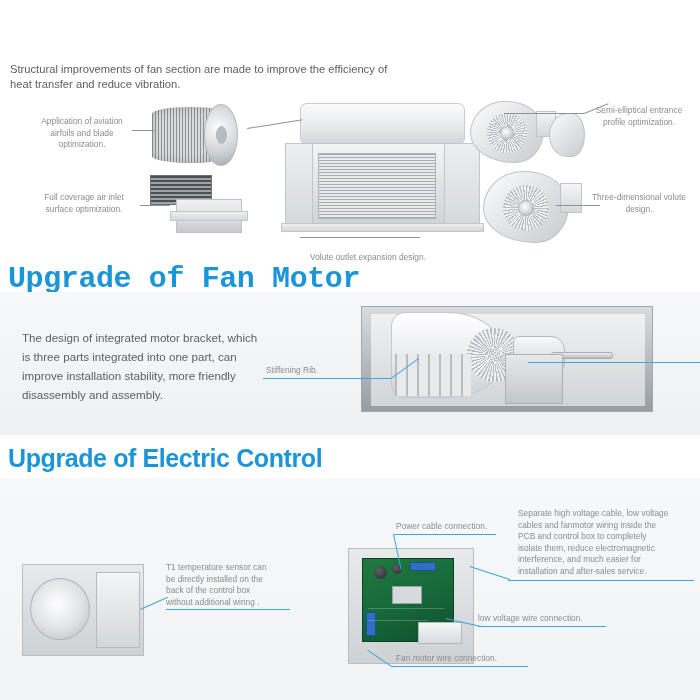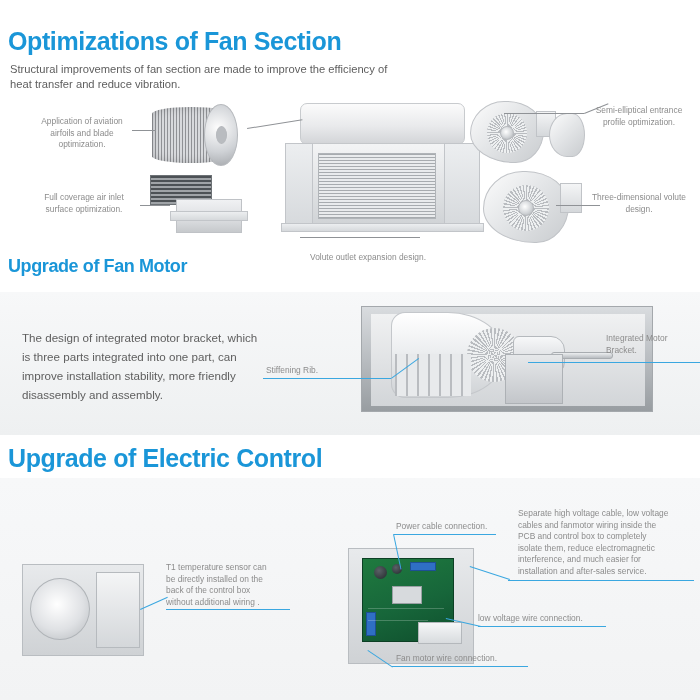--- a/index.html
+++ b/index.html
@@ -123,21 +123,21 @@
   .inlet-grill {
     position: absolute;
     background: repeating-linear-gradient(
       180deg,
       #4c5155 0px, #4c5155 2px,
       #9fa3a7 2px, #9fa3a7 4px);
     border: 1px solid #6d7276;
   }
 
   
-  #sec2-title { position: absolute; left: 8px; top: 256px; font-size: 18px; }
+  #sec2-title { position: absolute; left: 8px; top: 262px; font-size: 30px; font-family: Liberation Mono, monospace; }
   #band2 {
     position: absolute; left: 0; top: 292px; width: 700px; height: 143px;
     background: linear-gradient(180deg,#f7f8f9 0%, #eef0f1 100%);
   }
   #sec2-intro { position: absolute; left: 22px; top: 328px; width: 240px; font-size: 11.6px; line-height: 19px; }
 
   .fcu-shell {
     position: absolute;
     background: linear-gradient(180deg,#d9dcdf 0%, #b9bdc1 50%, #989da1 100%);
     border: 1px solid #a4a8ac;
@@ -198,21 +198,20 @@
     position: absolute;
     background: linear-gradient(180deg,#f6f7f8,#d8dbde);
     border: 1px solid #b4b8bc;
   }
 </style>
 </head>
 <body>
 
 <div class="page">
 
-  <h1 class="heading" id="sec1-title">Optimizations of Fan Section</h1>
   <p class="intro" id="sec1-intro">Structural improvements of fan section are made to improve the efficiency of heat transfer and reduce vibration.</p>
 
   <div id="art1">
 
     <div class="drum" style="left:152px; top:12px; width:78px; height:56px;"></div>
     <div class="drum-cap" style="left:204px; top:9px; width:34px; height:62px;"></div>
     <div class="drum-cap" style="left:216px; top:31px; width:11px; height:18px; background:#b9bcc0;"></div>
 
     <div class="unit-top" style="left:300px; top:8px; width:165px; height:42px;"></div>
     <div class="unit-body" style="left:285px; top:48px; width:195px; height:85px;"></div>
@@ -281,22 +280,20 @@
 
     <div style="position:absolute; left:40px; top:56px; width:76px; height:42px;
                 background:repeating-linear-gradient(90deg,#b9bcc0 0px,#b9bcc0 2px,#e8eaec 2px,#e8eaec 11px);"></div>
   </div>
 
   <div class="leader blue" style="left:263px; top:378px; width:128px;"></div>
   <div class="leader blue" style="left:391px; top:378px; width:34px; transform:rotate(-36deg);"></div>
   <div class="leader blue" style="left:528px; top:362px; width:172px;"></div>
 
   <div class="callout" style="left:266px; top:365px; width:110px;">Stiffening Rib.</div>
-  <div class="callout" style="left:606px; top:333px; width:92px;">Integrated Motor
-Bracket.</div>
 
   <h1 class="heading" id="sec3-title">Upgrade of Electric Control</h1>
 
   <div id="band3"></div>
 
 
   <div style="position:absolute; left:22px; top:558px; width:140px; height:106px;">
     <div class="ctrlbox" style="left:0; top:6px; width:122px; height:92px;"></div>
     <div style="position:absolute; left:8px; top:20px; width:60px; height:62px; border-radius:50%;
                 background:radial-gradient(circle at 45% 42%,#ffffff 0%,#dfe1e4 55%,#b4b8bc 100%);

